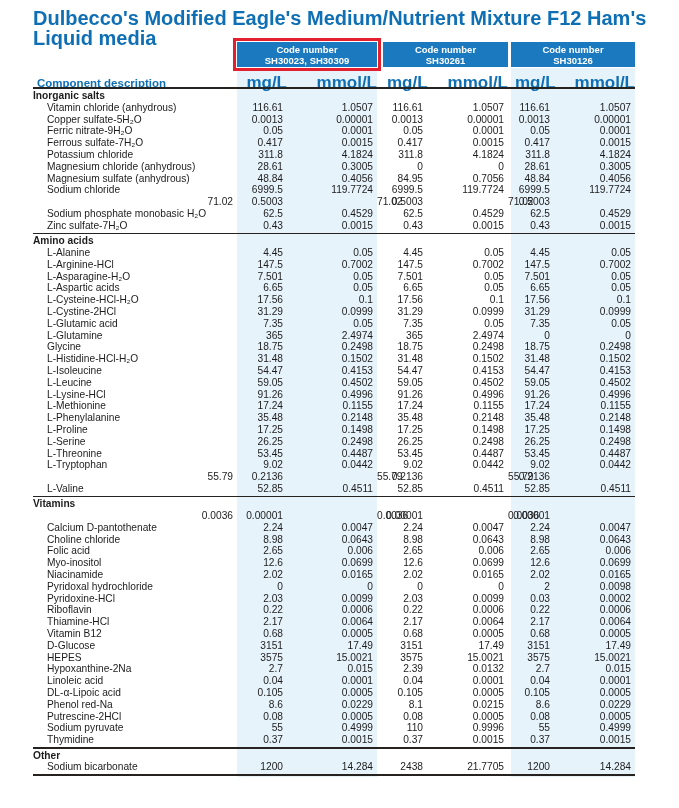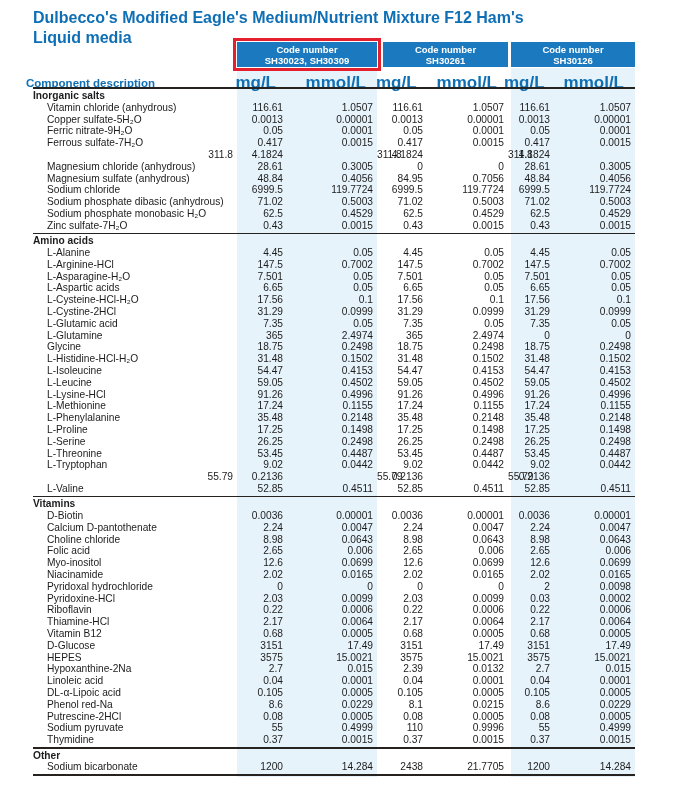--- a/index.html
+++ b/index.html
@@ -10,42 +10,42 @@
     --rule-dark:#26221f;
     --text-dark:#1c1c1c;
   }
   *{margin:0;padding:0;box-sizing:border-box;}
   html,body{background:#ffffff;}
   body{font-family:"Liberation Sans","DejaVu Sans",sans-serif;color:var(--text-dark);}
   .page{position:relative;width:679px;height:808px;background:#ffffff;overflow:hidden;}
 
   
   .title{position:absolute;left:33px;top:8px;color:var(--accent-blue);
-         font-size:16px;font-weight:bold;line-height:20px;}
+         font-size:20px;font-weight:bold;line-height:20px;}
 
   
   .panel{position:absolute;top:68px;height:709px;background:var(--panel-blue);}
   .panel-1{left:237px;width:140px;}
   .panel-3{left:511px;width:124px;}
 
   
   .codebox{position:absolute;top:42px;height:25px;background:var(--box-blue);
            color:#ffffff;font-weight:bold;font-size:9.5px;line-height:11px;
            display:flex;flex-direction:column;justify-content:center;align-items:center;z-index:2;}
   .codebox-1{left:237px;width:140px;}
   .codebox-2{left:383px;width:125px;}
   .codebox-3{left:511px;width:124px;}
   .red-outline{position:absolute;left:233px;top:38px;width:148px;height:33px;
                border:3px solid var(--highlight-red);z-index:3;}
 
   
   .grid-row{display:grid;grid-template-columns:204px 50px 90px 6px 44px 81px 3px 43px 81px;}
 
   
-  .units-row{position:absolute;left:26px;top:68px;width:602px;height:29px;align-items:center;z-index:2;}
+  .units-row{position:absolute;left:37px;top:68px;width:602px;height:29px;align-items:center;z-index:2;}
   .component-label{color:var(--accent-blue);font-weight:bold;font-size:11.5px;}
   .unit-label{color:var(--accent-blue);font-weight:bold;font-size:17px;text-align:right;padding-right:4px;}
 
   .top-rule{position:absolute;left:33px;top:87px;width:602px;height:2px;background:var(--rule-dark);z-index:2;}
 
   
   .table-body{position:absolute;left:33px;top:90px;width:602px;z-index:2;}
   .row{height:11.8px;line-height:11.8px;font-size:10.2px;align-items:center;}
   .row .cell-name{padding-left:14px;white-space:nowrap;overflow:visible;}
   .row.section-header .cell-name{padding-left:0;font-weight:bold;grid-column:1 / -1;}
@@ -138,20 +138,21 @@
         <div class="cell-val">0.417</div>
         <div class="cell-val">0.0015</div>
         <div class=""></div>
         <div class="cell-val">0.417</div>
         <div class="cell-val">0.0015</div>
         <div class=""></div>
         <div class="cell-val">0.417</div>
         <div class="cell-val">0.0015</div>
       </div>
       <div class="row grid-row">
+        <div class="cell-name">Potassium chloride</div>
         <div class="cell-val">311.8</div>
         <div class="cell-val">4.1824</div>
         <div class=""></div>
         <div class="cell-val">311.8</div>
         <div class="cell-val">4.1824</div>
         <div class=""></div>
         <div class="cell-val">311.8</div>
         <div class="cell-val">4.1824</div>
       </div>
       <div class="row grid-row">
@@ -181,21 +182,20 @@
         <div class="cell-val">6999.5</div>
         <div class="cell-val">119.7724</div>
         <div class=""></div>
         <div class="cell-val">6999.5</div>
         <div class="cell-val">119.7724</div>
         <div class=""></div>
         <div class="cell-val">6999.5</div>
         <div class="cell-val">119.7724</div>
       </div>
       <div class="row grid-row">
-        <div class="cell-name">Sodium phosphate dibasic (anhydrous)</div>
         <div class="cell-val">71.02</div>
         <div class="cell-val">0.5003</div>
         <div class=""></div>
         <div class="cell-val">71.02</div>
         <div class="cell-val">0.5003</div>
         <div class=""></div>
         <div class="cell-val">71.02</div>
         <div class="cell-val">0.5003</div>
       </div>
       <div class="row grid-row">
@@ -452,21 +452,20 @@
         <div class="cell-val">0.4511</div>
         <div class=""></div>
         <div class="cell-val">52.85</div>
         <div class="cell-val">0.4511</div>
       </div>
       <div class="section-rule"></div>
       <div class="row grid-row section-header">
         <div class="cell-name">Vitamins</div>
       </div>
       <div class="row grid-row">
-        <div class="cell-name">D-Biotin</div>
         <div class="cell-val">0.0036</div>
         <div class="cell-val">0.00001</div>
         <div class=""></div>
         <div class="cell-val">0.0036</div>
         <div class="cell-val">0.00001</div>
         <div class=""></div>
         <div class="cell-val">0.0036</div>
         <div class="cell-val">0.00001</div>
       </div>
       <div class="row grid-row">

